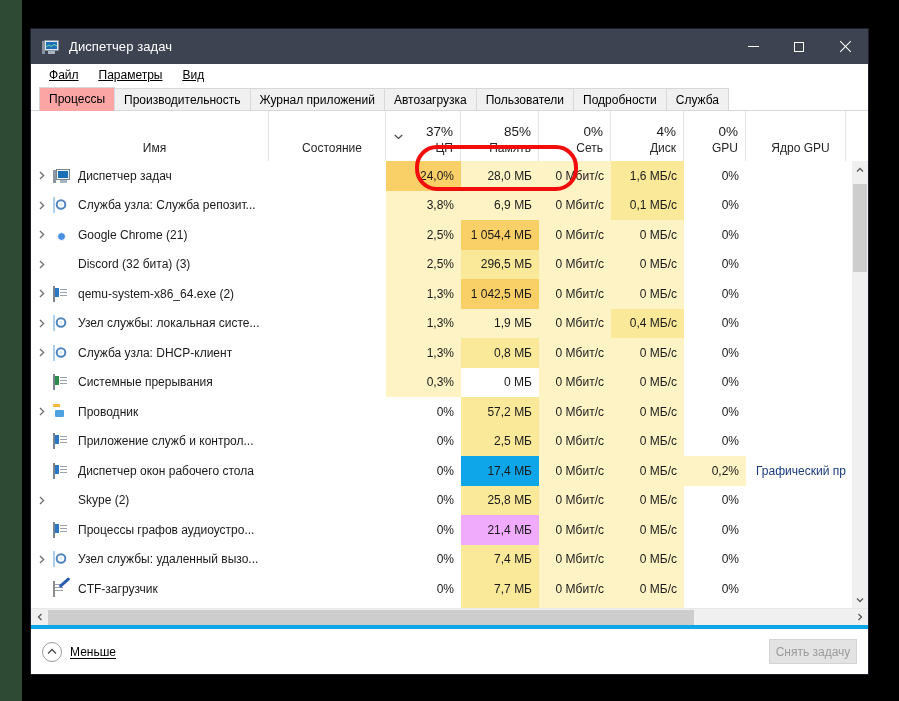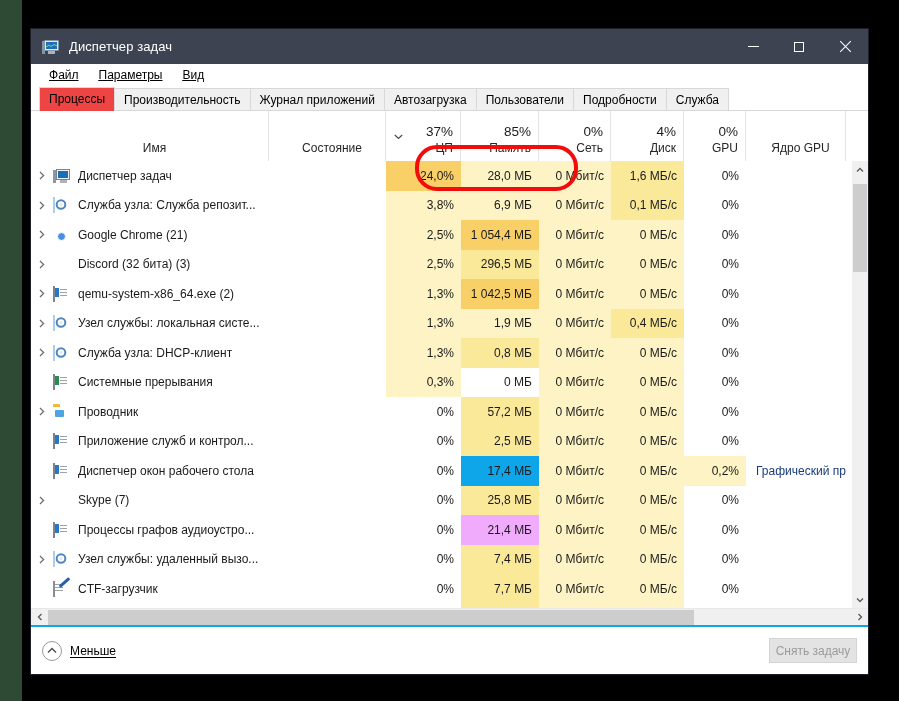--- a/index.html
+++ b/index.html
@@ -79,21 +79,21 @@
   }
   #tabstrip::after {
     content: ''; position: absolute; left: 0; right: 0; bottom: 0; height: 1px; background: #d8d8d8;
   }
   .tab {
     font-size: 12px; color: #000000; height: 23px; line-height: 22px;
     padding: 0 9px; background: #f0f0f0; border: 1px solid #d8d8d8;
     border-bottom: none; margin-right: -1px; position: relative; cursor: default;
   }
   .tab.active {
-    background: #ef4444; height: 24px; line-height: 23px; z-index: 3;
+    background: #fca5a5; height: 24px; line-height: 23px; z-index: 3;
     border-color: #d8d8d8;
     margin-top: 16px;
   }
 
   
   #grid-wrap {
     flex: 1 1 auto; display: flex; flex-direction: column; background: #ffffff;
     overflow: hidden; position: relative;
   }
 
@@ -214,21 +214,21 @@
     height: 17px; flex: 0 0 auto; background: #f0f0f0; display: flex; align-items: center;
     position: relative; border-top: 1px solid #e8e8e8;
   }
   .hsb-btn { width: 17px; height: 17px; display: flex; align-items: center; justify-content: center; }
   #hsb-track { flex: 1 1 auto; position: relative; height: 17px; }
   #hsb-thumb { position: absolute; top: 1px; bottom: 1px; left: 0; width: 80.5%; background: #cdcdcd; }
 
   
   #footer {
     height: 49px; flex: 0 0 auto; background: #ffffff; display: flex; align-items: center;
-    padding: 0 11px; border-top: 2px solid #0ea5e9;
+    padding: 0 11px; border-top: 4px solid #0ea5e9;
   }
   #less-btn { display: flex; align-items: center; cursor: default; }
   #less-circle {
     width: 20px; height: 20px; border-radius: 50%; border: 1px solid #9a9a9a;
     display: flex; align-items: center; justify-content: center; margin-right: 8px;
   }
   #less-label {
     font-size: 12px; color: #000000; text-decoration: underline;
     text-underline-offset: 2px; text-decoration-color: #000;
   }
@@ -526,21 +526,21 @@
               <div class="cell txt" style="width: 100px; flex: 0 0 100px; color: rgb(26, 60, 122);">Графический пр</div>
             </div>
             <div class="row">
               <div class="cell name" style="width: 238px; flex: 0 0 238px;">
                 <div class="expander">
                   <svg width="6" height="9" viewBox="0 0 6 9">
                     <polyline points="1,1 4.6,4.5 1,8" fill="none" stroke="#6b6b6b" stroke-width="1.25"></polyline>
                   </svg>
                 </div>
                 <span class="row-icon"><span class="ic-skype"></span></span>
-                <span class="name-text">Skype (7)</span>
+                <span class="name-text">Skype (2)</span>
               </div>
               <div class="cell txt" style="width: 117px; flex: 0 0 117px;"></div>
               <div class="cell num" style="width: 75px; flex: 0 0 75px; background: rgb(255, 255, 255);">0%</div>
               <div class="cell num" style="width: 78px; flex: 0 0 78px; background: rgb(251, 233, 154);">25,8 МБ</div>
               <div class="cell num" style="width: 72px; flex: 0 0 72px; background: rgb(253, 243, 196);">0 Мбит/с</div>
               <div class="cell num" style="width: 73px; flex: 0 0 73px; background: rgb(253, 243, 196);">0 МБ/с</div>
               <div class="cell num" style="width: 62px; flex: 0 0 62px; background: rgb(255, 255, 255);">0%</div>
               <div class="cell txt" style="width: 100px; flex: 0 0 100px; color: rgb(26, 60, 122);"></div>
             </div>
             <div class="row">

